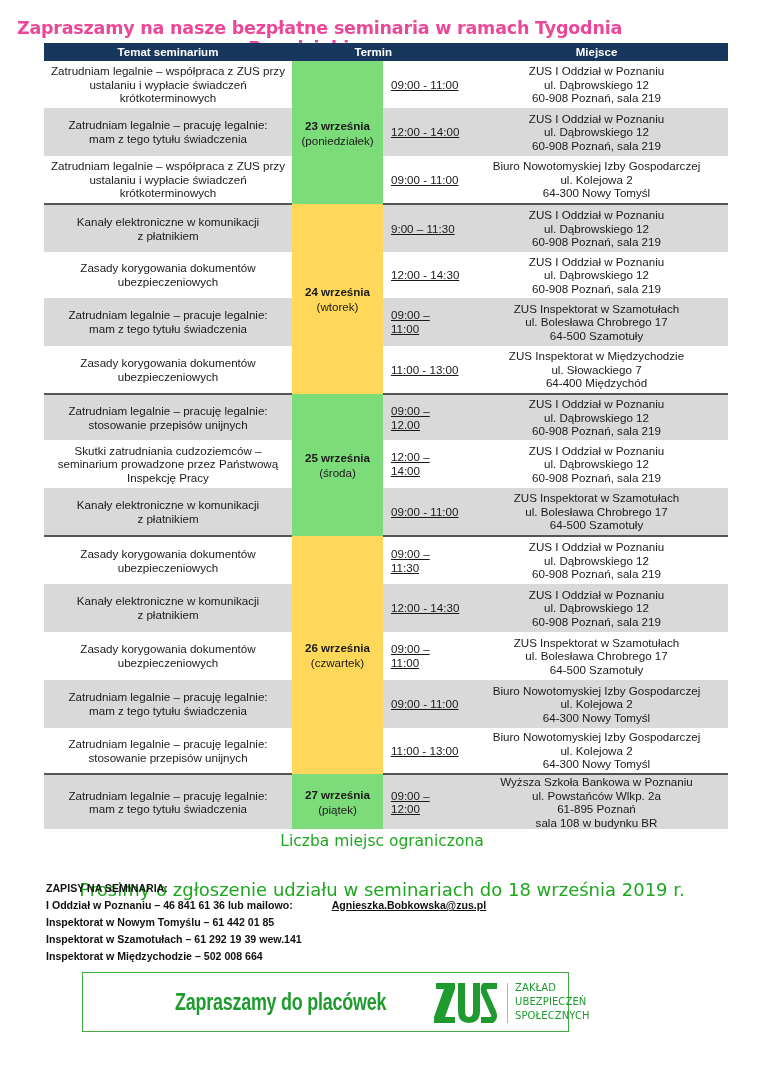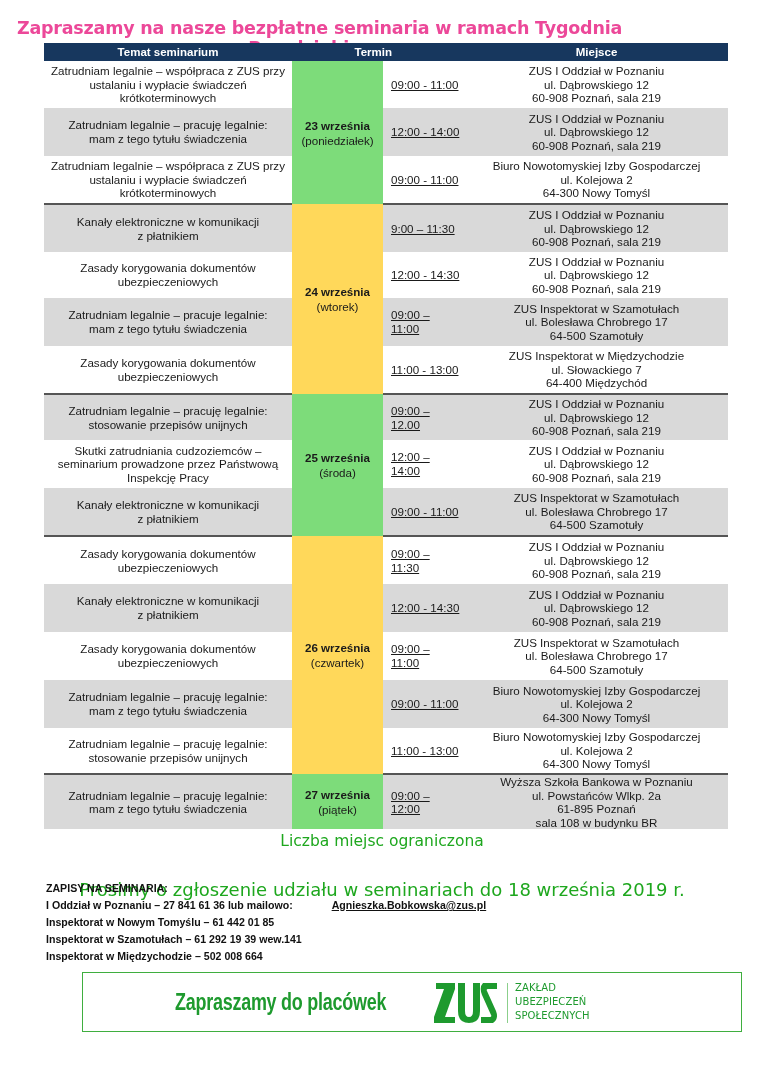--- a/index.html
+++ b/index.html
@@ -20,21 +20,21 @@
   table.sched td.date { font-size: 11.6px; line-height: 15px; padding: 0 2px; }
   table.sched td.date.green { background: #7ddc7a; }
   table.sched td.date.yellow { background: #ffd85a; }
   table.sched td.date b { font-weight: bold; }
   table.sched tr.sep td.topic, table.sched tr.sep td.time, table.sched tr.sep td.place { border-top: 2px solid #555555; }
   .notice { position: absolute; left: 0; width: 764px; text-align: center; font-family: "DejaVu Sans", sans-serif; font-weight: normal; color: #1ea71e; }
   .notice.n1 { top: 832px; font-size: 15.5px; }
   .notice.n2 { top: 857px; font-size: 18px; margin-top: 22px; }
   .contacts { position: absolute; left: 46px; top: 880px; font-family: "Liberation Sans", sans-serif; font-weight: bold; font-size: 10.6px; color: #111; line-height: 17px; }
   .contacts .email { text-decoration: underline; margin-left: 36px; }
-  .footer-box { position: absolute; left: 82px; top: 972px; width: 660px; height: 60px; border: 1.5px solid #3fae3f; box-sizing: border-box; }
+  .footer-box { position: absolute; left: 82px; top: 972px; width: 487px; height: 60px; border: 1.5px solid #3fae3f; box-sizing: border-box; }
   .footer-slogan { position: absolute; left: 92px; top: 16px; font-family: "Liberation Sans", sans-serif; font-weight: bold; font-size: 23px; color: #1e9a2e; transform: scaleX(0.78); transform-origin: left center; letter-spacing: -0.3px; }
   .zus-logo { position: absolute; left: 350px; top: 8px; width: 66px; height: 44px; }
   .zus-divider { position: absolute; left: 424px; top: 10px; width: 1px; height: 40px; background: #8bcf8b; }
   .zus-name { position: absolute; left: 432px; top: 8px; font-family: "DejaVu Sans", sans-serif; font-size: 10px; line-height: 14px; color: #1e9a2e; letter-spacing: 0.1px; }
 </style>
 </head>
 <body>
 
 <div class="title">Zapraszamy na nasze bezpłatne seminaria w ramach Tygodnia Przedsiębiorcy</div>
 
@@ -256,21 +256,21 @@
         </td>
       </tr>
     </tbody>
 </table>
 
 <div class="notice n1">Liczba miejsc ograniczona</div>
 <div class="notice n2">Prosimy o zgłoszenie udziału w seminariach do 18 września 2019 r.</div>
 
 <div class="contacts">
   <div>ZAPISY NA SEMINARIA:</div>
-  <div><span>I Oddział w Poznaniu – 27 841 61 36 lub mailowo: </span><span class="email">Agnieszka.Bobkowska@zus.pl</span></div>
+  <div><span>I Oddział w Poznaniu – 46 841 61 36 lub mailowo: </span><span class="email">Agnieszka.Bobkowska@zus.pl</span></div>
   <div>Inspektorat w Nowym Tomyślu – 61 442 01 85</div>
   <div>Inspektorat w Szamotułach – 61 292 19 39 wew.141</div>
   <div>Inspektorat w Międzychodzie – 502 008 664</div>
 </div>
 
 <div class="footer-box">
   <div class="footer-slogan">Zapraszamy do placówek</div>
   <svg class="zus-logo" viewBox="0 0 66 44">
     <g fill="#1e9a2e">
 

